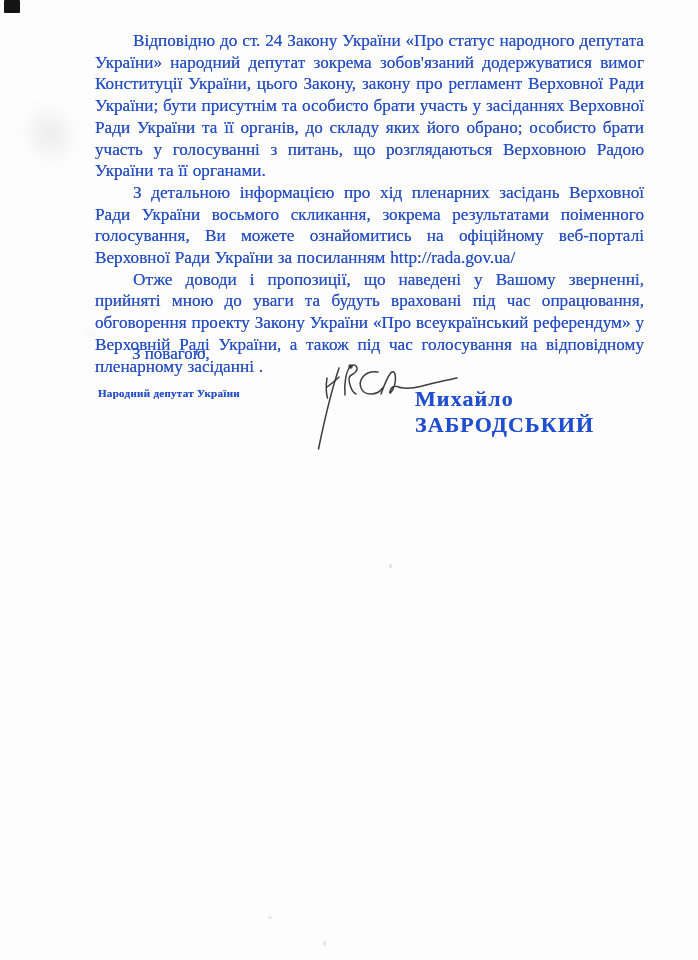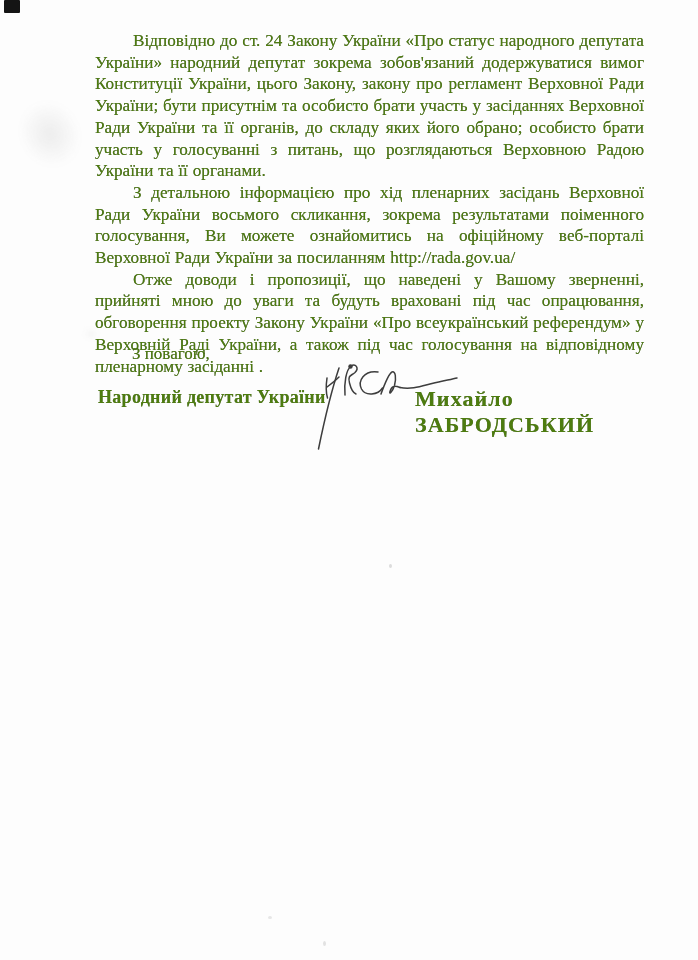--- a/index.html
+++ b/index.html
@@ -2,21 +2,21 @@
 <html lang="uk"><head>
 <meta charset="utf-8">
 <style>
   html,body{margin:0;padding:0;background:#ffffff;}
   .page{
     position:relative;
     width:698px;height:960px;
     background:#fdfdfd;
     overflow:hidden;
     font-family:"Liberation Serif", serif;
-    color:#4d7c0f;
+    color:#1d4ed8;
   }
   
   .corner-mark{
     position:absolute;left:4px;top:0px;width:16px;height:13px;
     background:#141414;border-radius:1px;
   }
   
   .smudge{
     position:absolute;border-radius:50%;
     background:radial-gradient(ellipse at center, rgba(90,90,90,0.10), rgba(90,90,90,0) 70%);
@@ -38,21 +38,21 @@
   }
   .doc-text p{margin:0;text-indent:38px;}
 
   .closing{
     position:absolute;left:132px;top:343px;
     font-size:17px;line-height:21px;
     text-shadow:0 0 0.5px rgba(20,20,20,0.6);
   }
   .signer-title{
     position:absolute;left:98px;top:387px;
-    font-size:18px;font-weight:bold;letter-spacing:0.3px;
+    font-size:11px;font-weight:bold;letter-spacing:0.3px;
     text-shadow:0 0 0.5px rgba(20,20,20,0.5);
   }
   .signer-name{
     position:absolute;left:415px;top:386px;
     font-size:22px;font-weight:bold;letter-spacing:1.1px;
     text-shadow:0 0 0.5px rgba(20,20,20,0.5);
   }
   .signature{
     position:absolute;left:280px;top:345px;width:210px;height:135px;
   }

